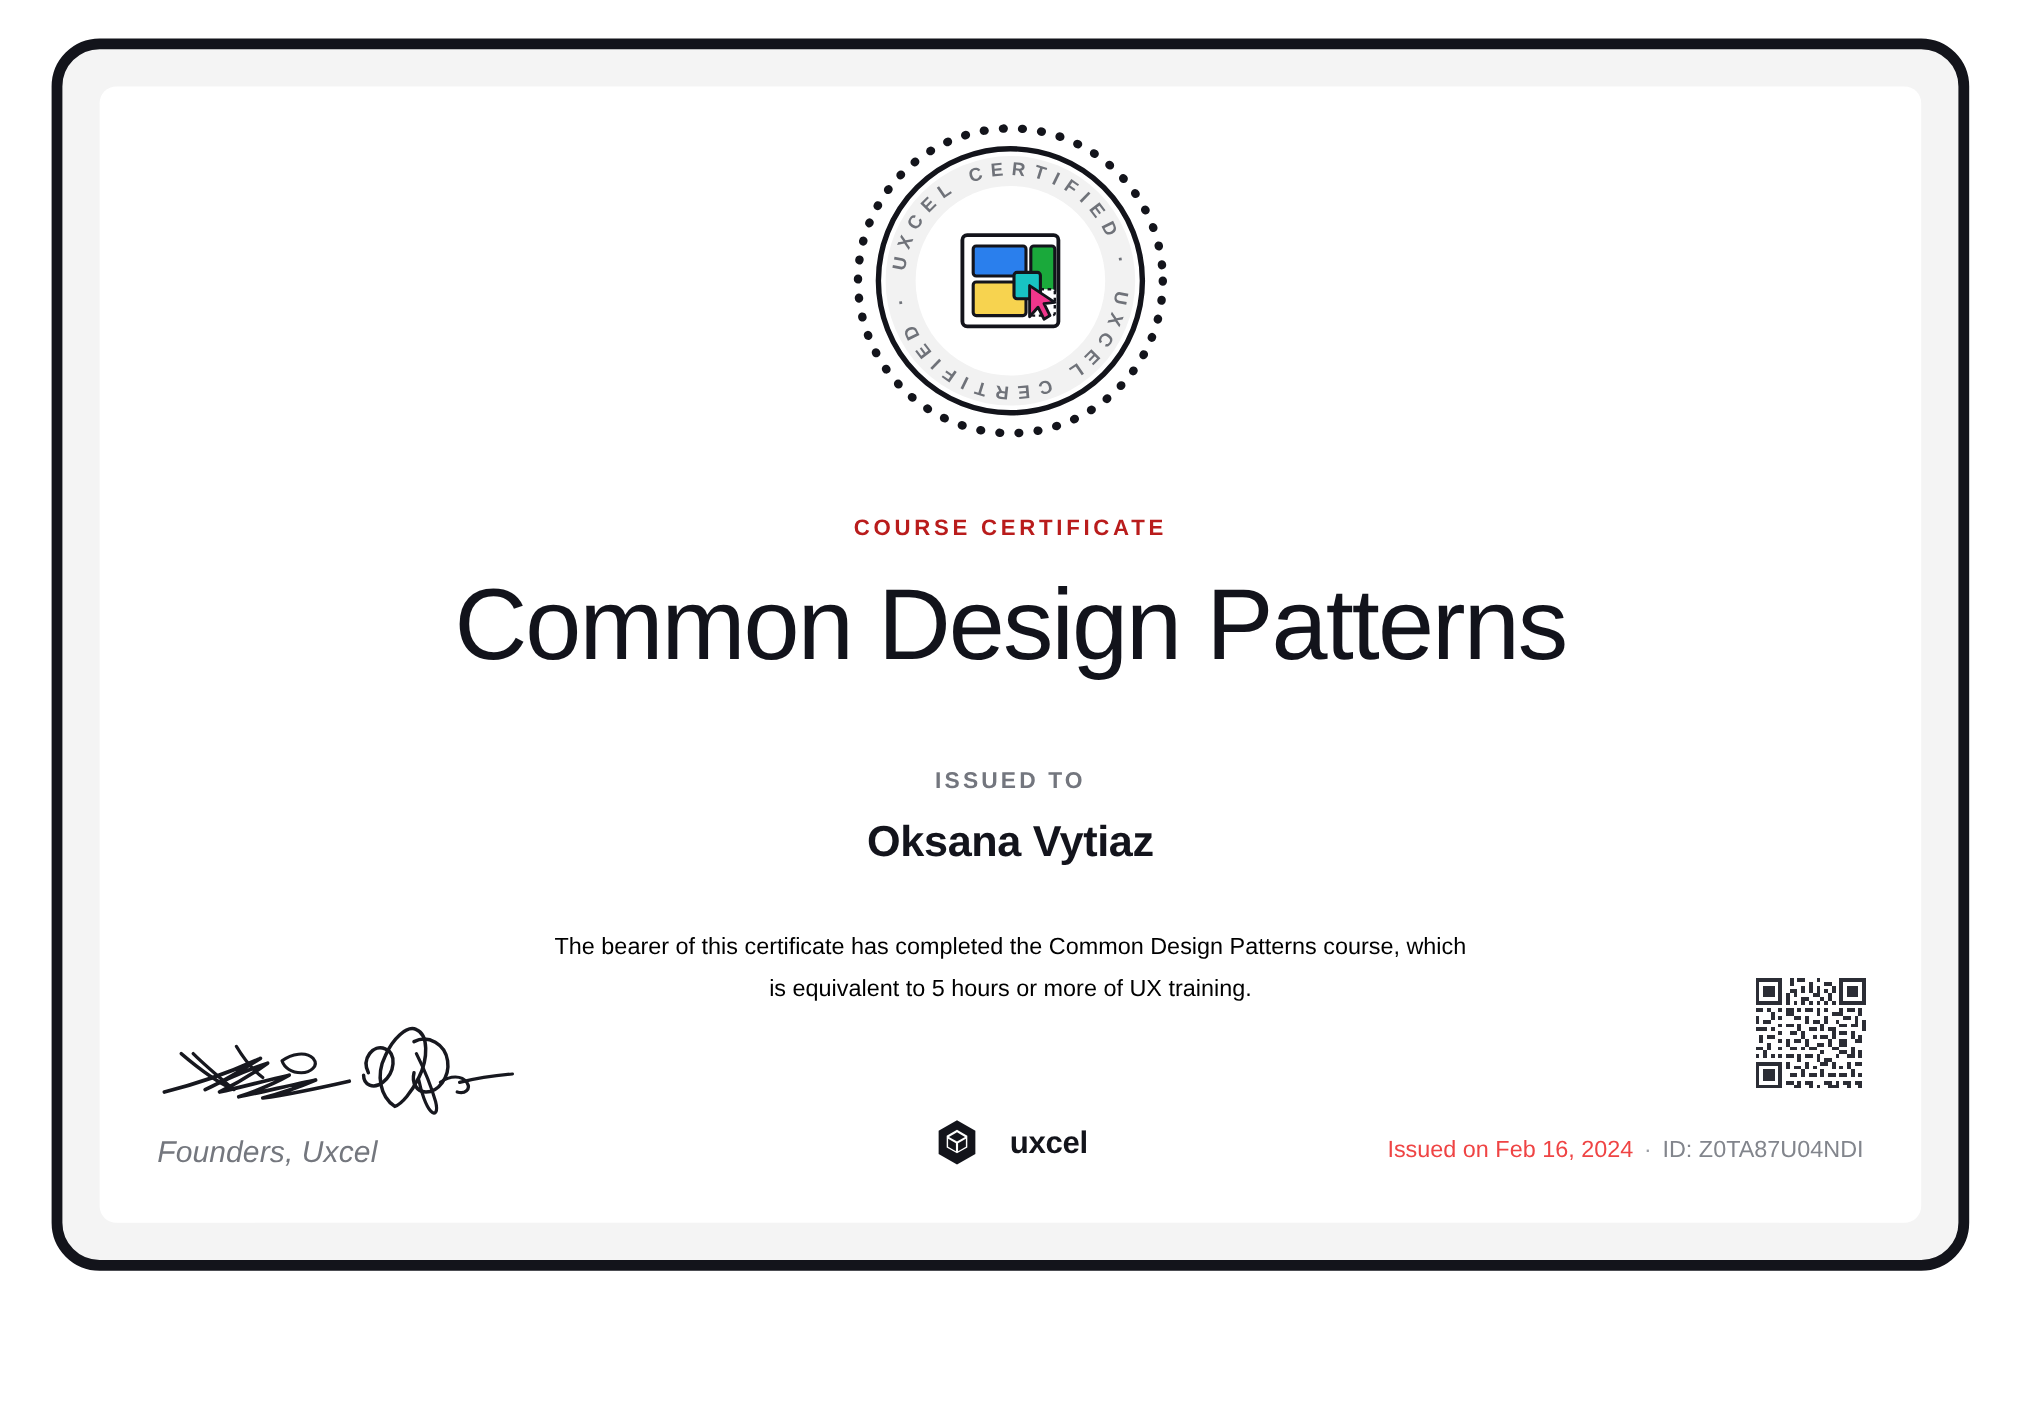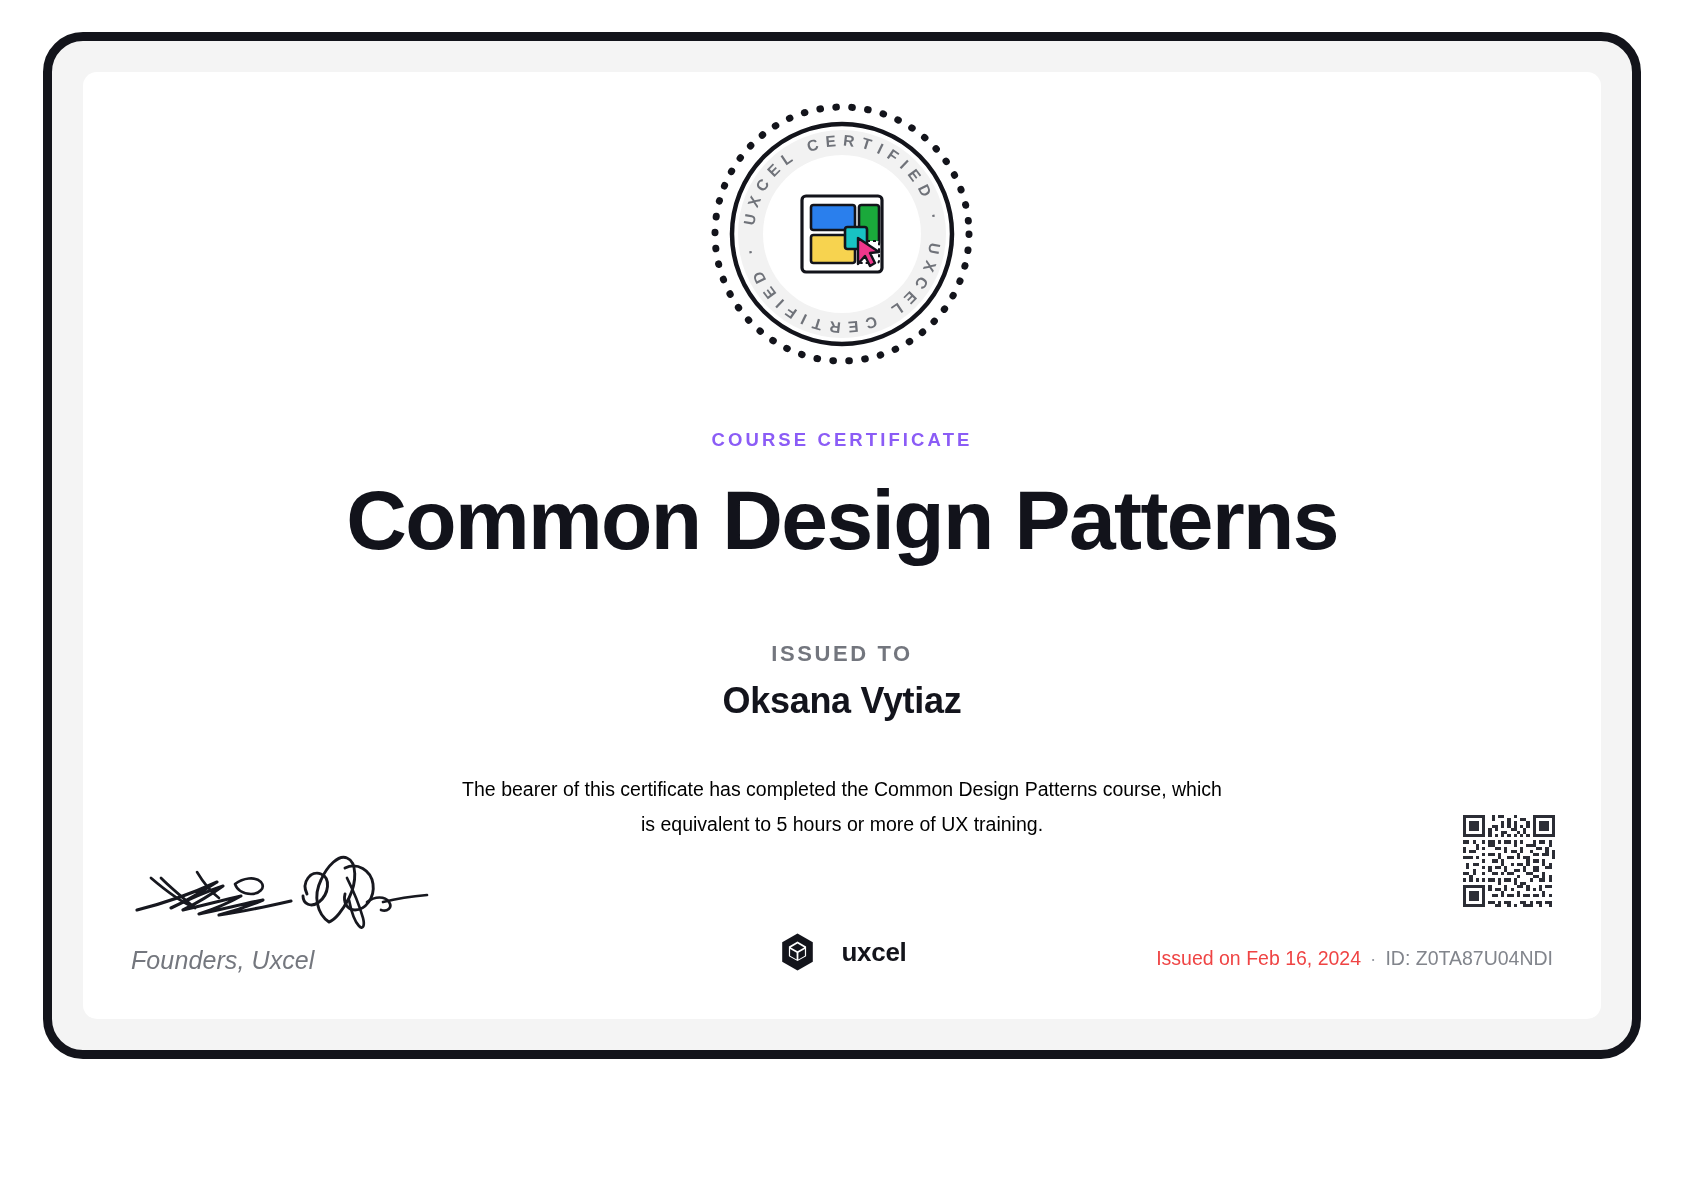--- a/index.html
+++ b/index.html
@@ -50,40 +50,40 @@
 
   
   .kicker {
     position: absolute;
     top: 357px;
     left: 0; right: 0;
     text-align: center;
     font-size: 18.5px;
     font-weight: bold;
     letter-spacing: 3.1px;
-    color: #8b5cf6;
+    color: #b91c1c;
   }
   .course-title {
     position: absolute;
     top: 406px;
     left: 0; right: 0;
     text-align: center;
     font-size: 84px;
     line-height: 1.0;
-    font-weight: bold;
+    font-weight: normal;
     letter-spacing: -1.6px;
     color: #12131b;
     white-space: nowrap;
   }
   .issued-label {
     position: absolute;
     top: 569px;
     left: 0; right: 0;
     text-align: center;
-    font-size: 22px;
+    font-size: 19px;
     font-weight: bold;
     letter-spacing: 2.6px;
     color: #73767e;
   }
   .recipient {
     position: absolute;
     top: 608px;
     left: 0; right: 0;
     text-align: center;
     font-size: 36px;

